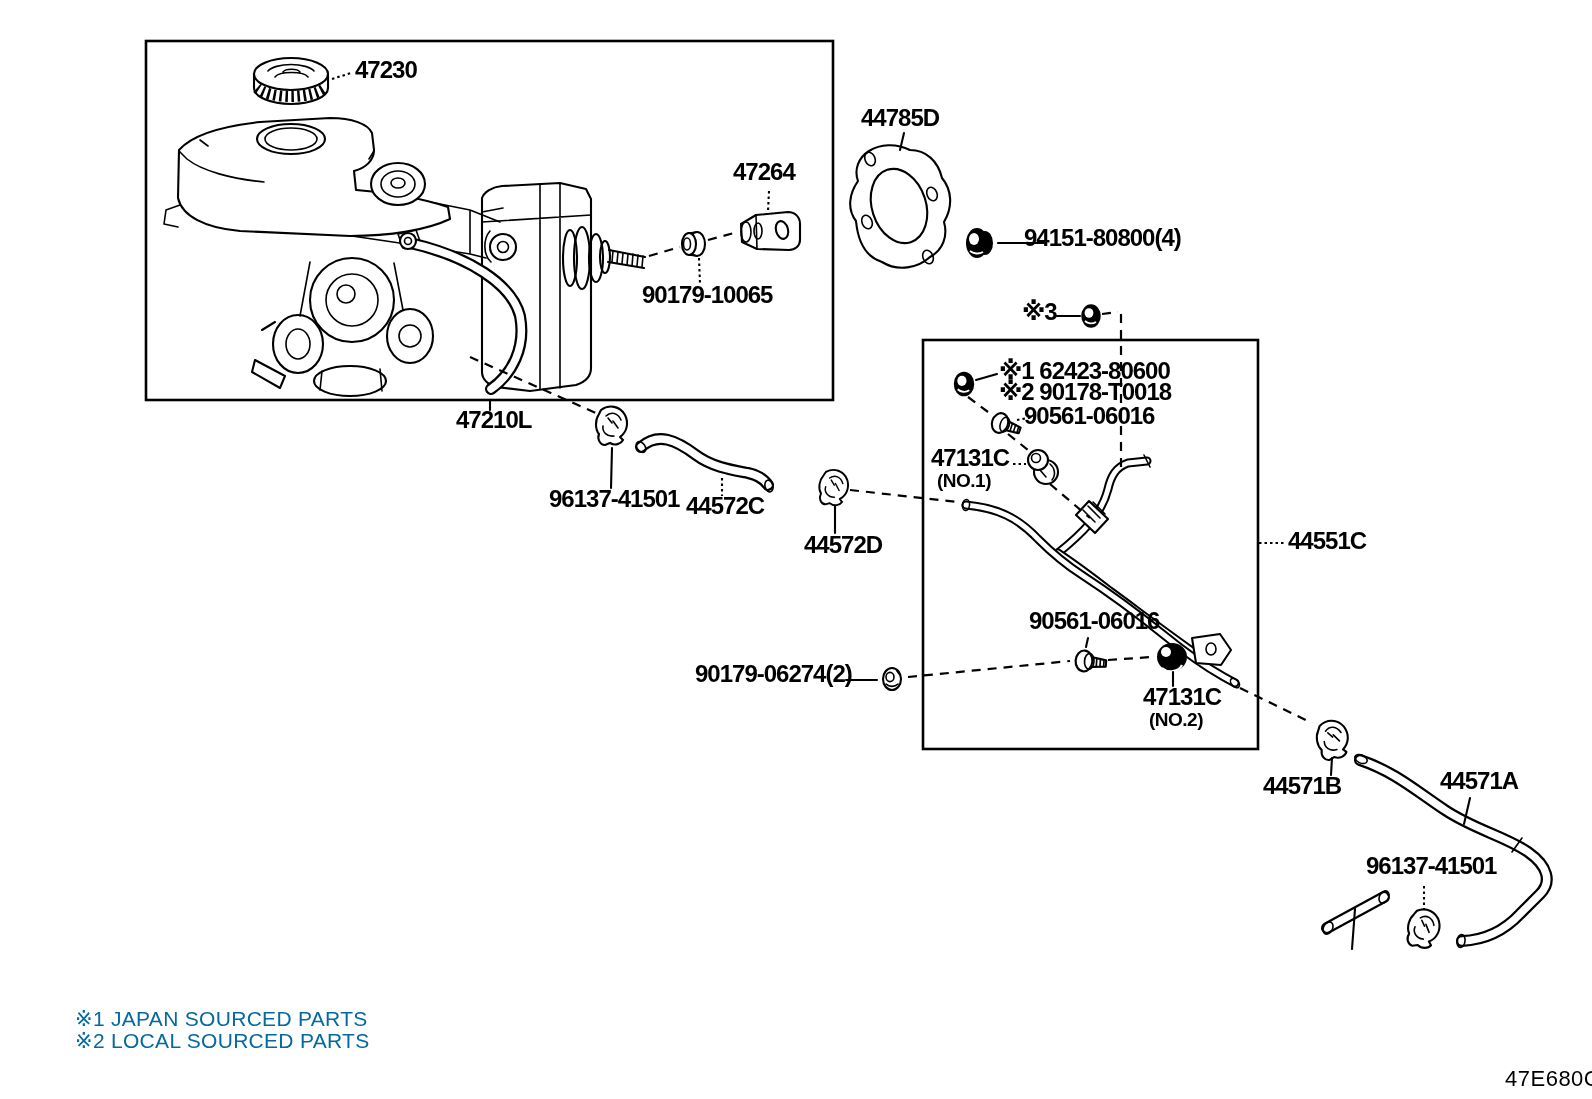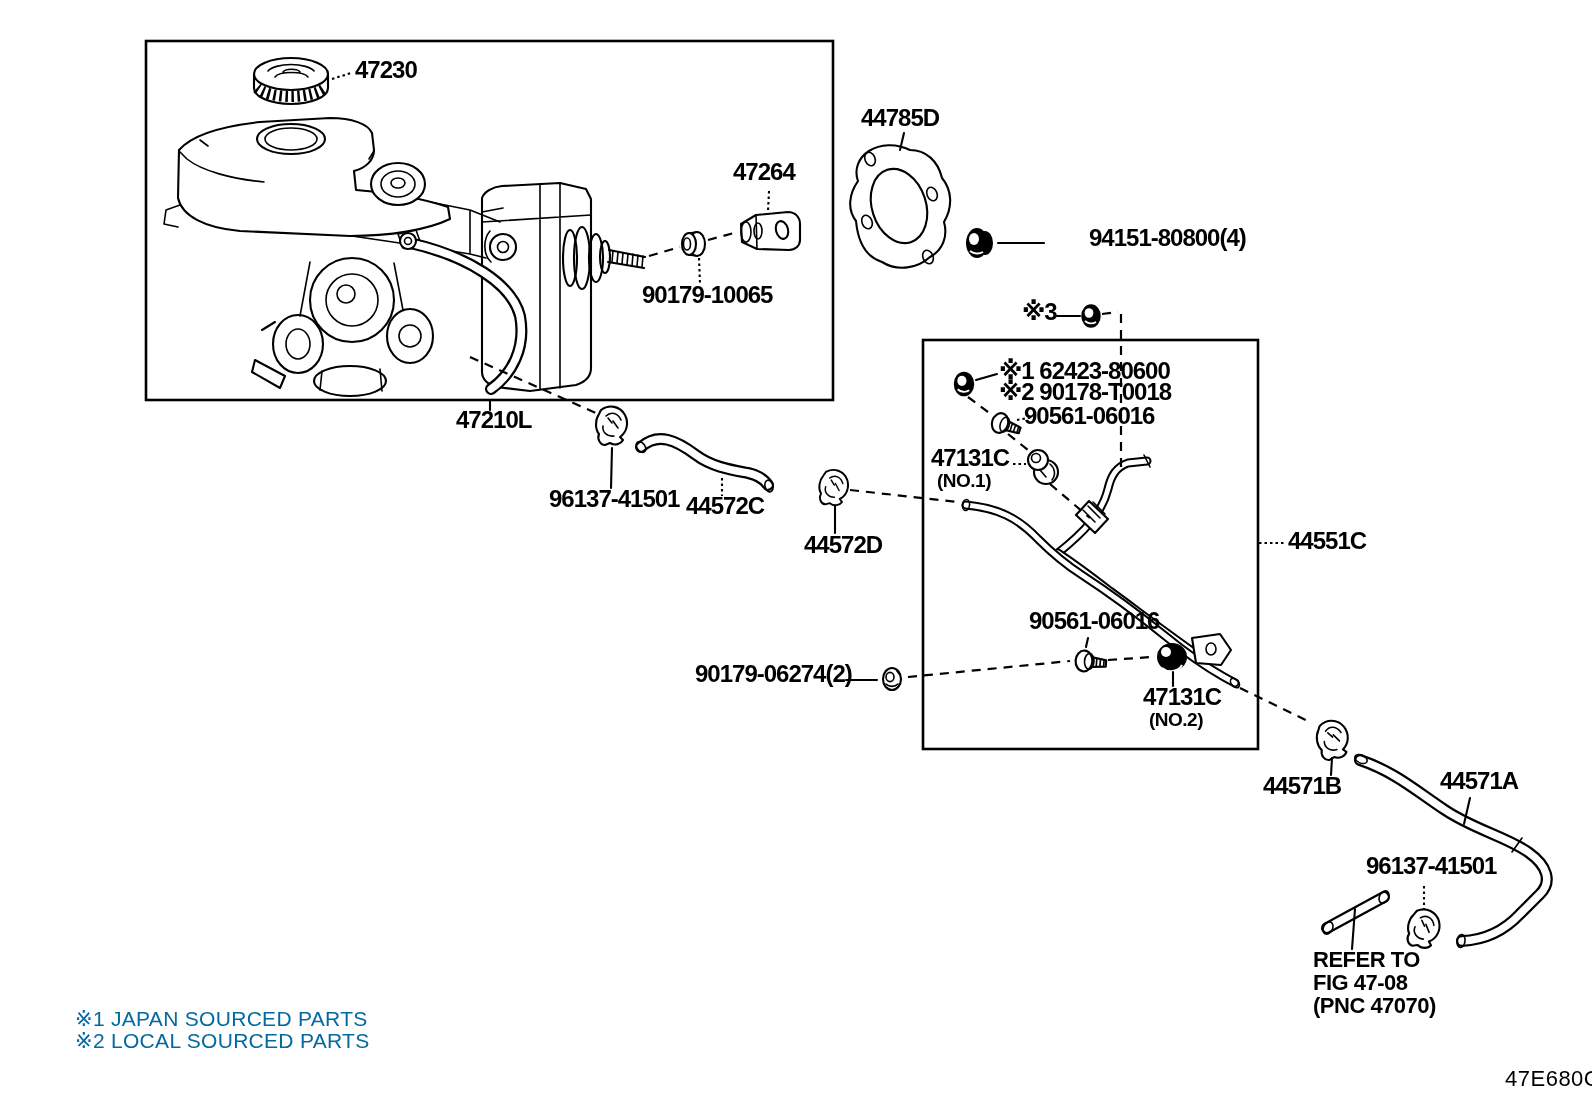--- a/index.html
+++ b/index.html
@@ -271,42 +271,37 @@
     <path class="dash" d="M1240,688 L1312,723"></path>
   </g>
 </svg>
 
 <div id="labels-layer">
       <div class="lbl" style="left: 355px; top: 58px;">47230</div>
       <div class="lbl" style="left: 456px; top: 408px;">47210L</div>
       <div class="lbl" style="left: 733px; top: 160px;">47264</div>
       <div class="lbl" style="left: 642px; top: 283px; text-align: right;">90179-10065</div>
       <div class="lbl" style="left: 861px; top: 106px;">44785D</div>
-      <div class="lbl" style="left: 1089px; top: 226px;">94151-80800(4)</div>
+      <div class="lbl" style="left: 1024px; top: 226px;">94151-80800(4)</div>
       <div class="lbl" style="left: 1022px; top: 300px;">※3</div>
       <div class="lbl" style="left: 999px; top: 359px;">※1 62423-80600</div>
       <div class="lbl" style="left: 999px; top: 380px;">※2 90178-T0018</div>
       <div class="lbl" style="left: 1024px; top: 404px;">90561-06016</div>
       <div class="lbl" style="left: 931px; top: 446px;">47131C<div class="sub">(NO.1)</div></div>
       <div class="lbl" style="left: 1288px; top: 529px;">44551C</div>
       <div class="lbl" style="left: 549px; top: 487px;">96137-41501</div>
       <div class="lbl" style="left: 686px; top: 494px; text-align: center;">44572C</div>
       <div class="lbl" style="left: 804px; top: 533px;">44572D</div>
       <div class="lbl" style="left: 695px; top: 662px;">90179-06274(2)</div>
       <div class="lbl" style="left: 1029px; top: 609px;">90561-06016</div>
       <div class="lbl" style="left: 1143px; top: 685px;">47131C<div class="sub">(NO.2)</div></div>
       <div class="lbl" style="left: 1263px; top: 774px;">44571B</div>
       <div class="lbl" style="left: 1440px; top: 769px;">44571A</div>
       <div class="lbl" style="left: 1366px; top: 854px;">96137-41501</div>
     </div>
 
-<div class="noteblock" style="left:1313px;top:948px;">
-  <div>REFER TO</div>
-  <div>FIG 47-08</div>
-  <div>(PNC 47070)</div>
-</div>
 
 <div class="footnote" style="left:75px;top:1008px;">※1 JAPAN SOURCED PARTS</div>
 <div class="footnote" style="left:75px;top:1030px;">※2 LOCAL SOURCED PARTS</div>
 
 <div class="drawcode" style="left:1505px;top:1068px;">47E680C</div>
 
 </div>
 
 </body></html>

